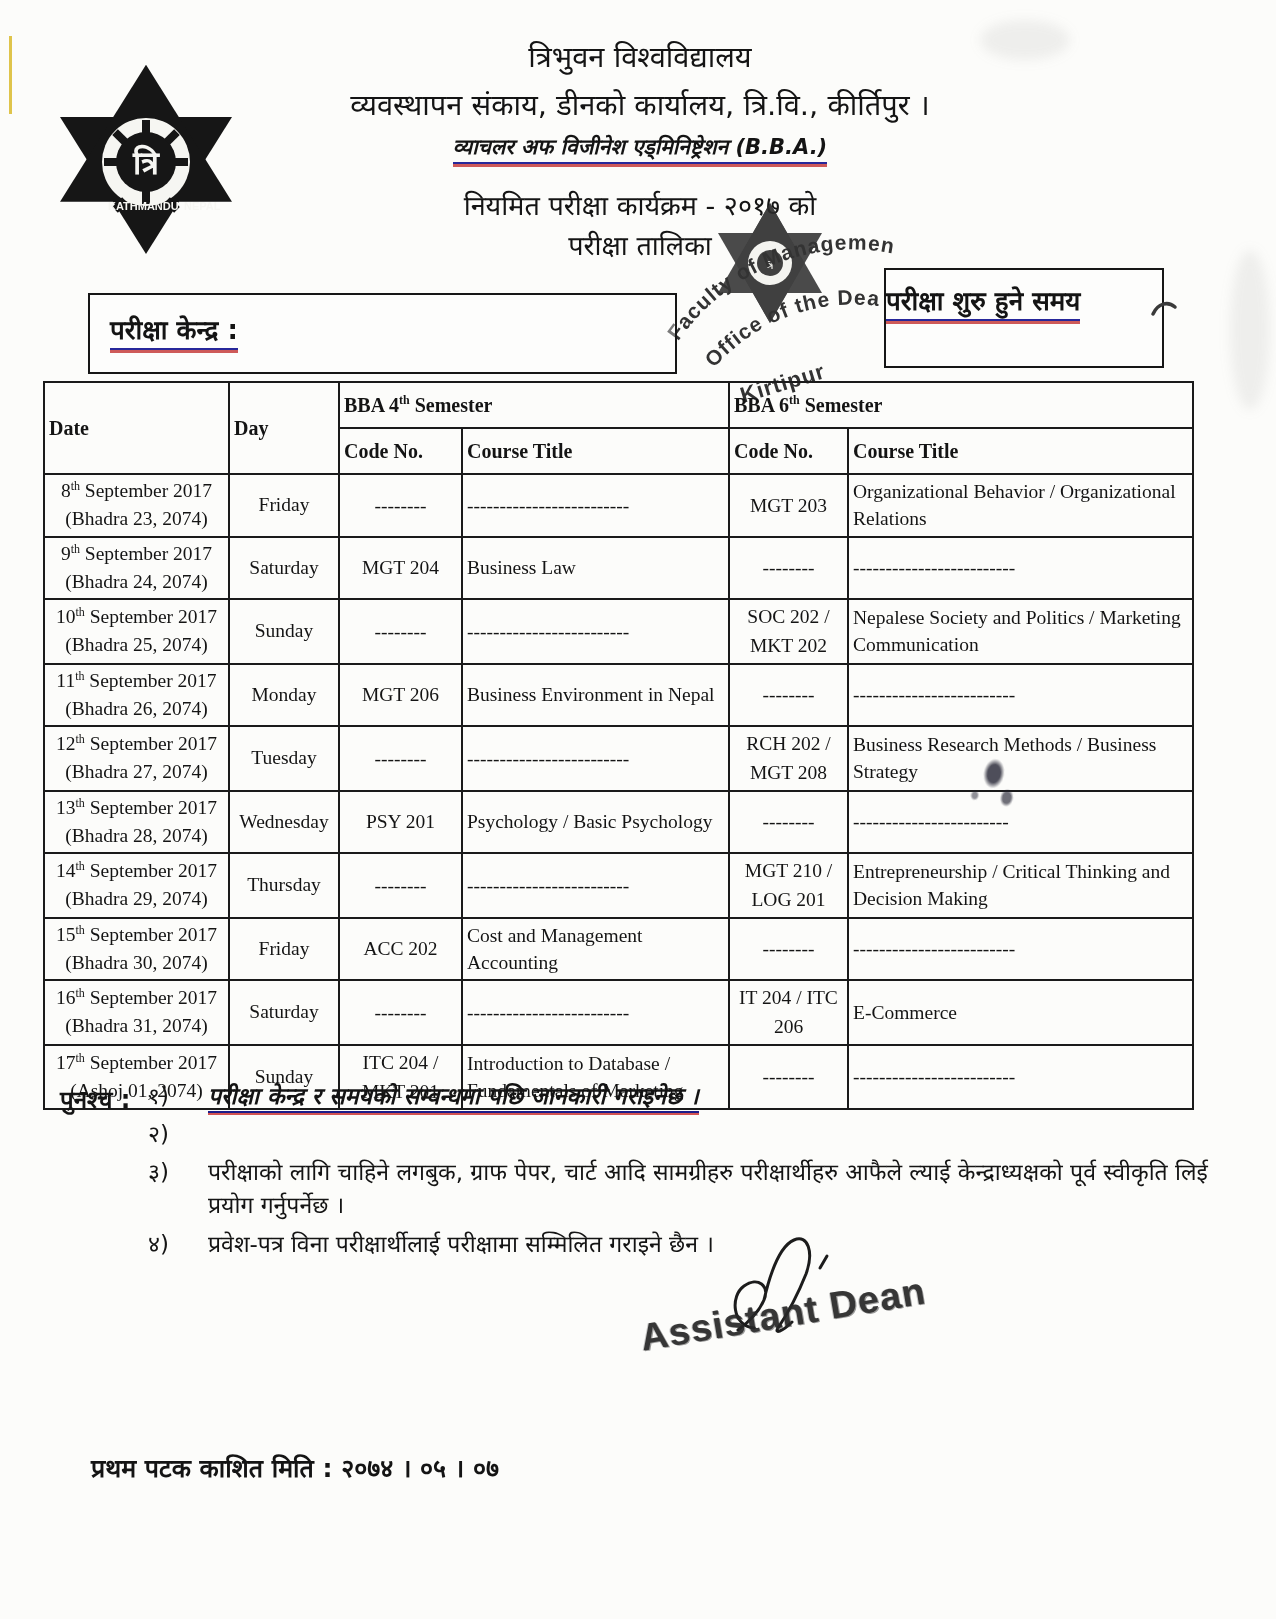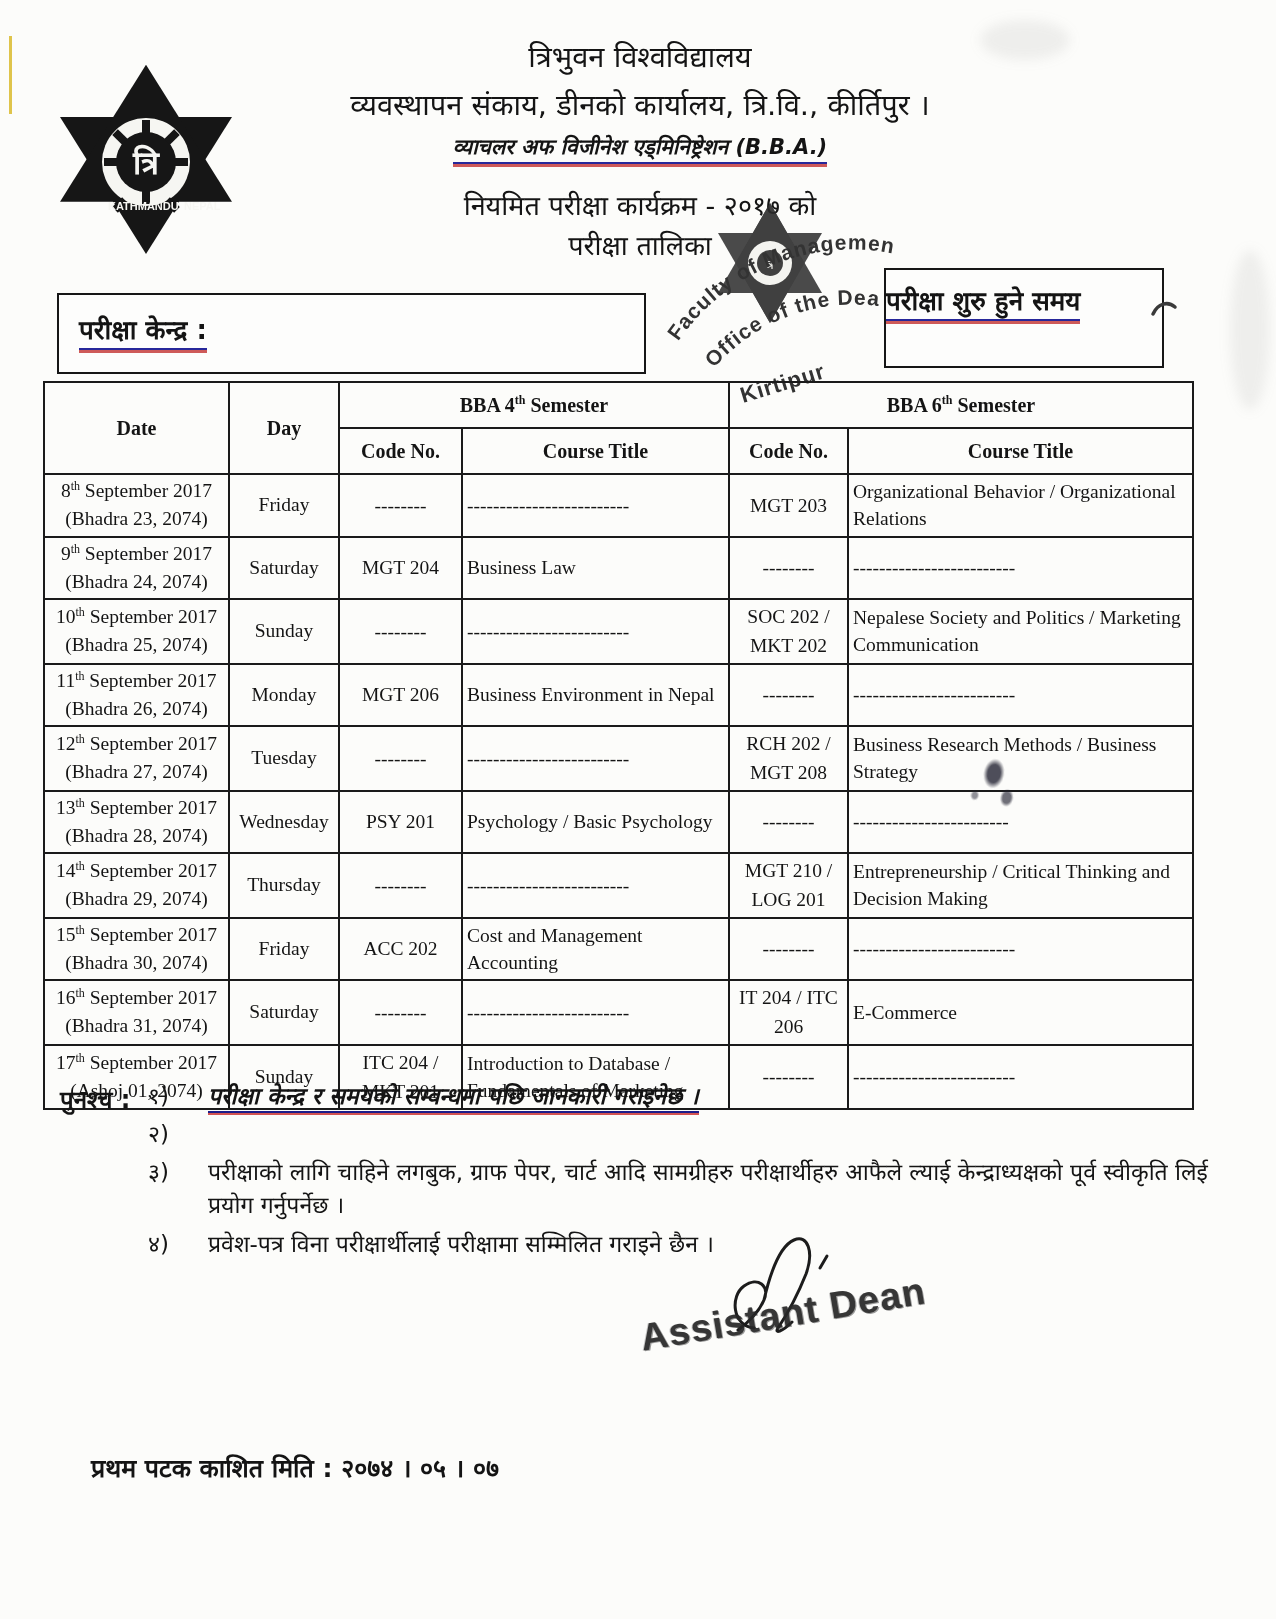--- a/index.html
+++ b/index.html
@@ -14,28 +14,28 @@
   
   .hdr{left:190px;width:900px;text-align:center;}
   .hdr-l1{top:36px;font-size:29px;}
   .hdr-l2{top:84px;font-size:29px;}
   .hdr-l3{top:132px;font-size:21px;font-weight:bold;font-style:italic;}
   .hdr-l4{top:186px;font-size:27px;}
   .hdr-l5{top:226px;font-size:27px;}
   .ul-rb{border-bottom:2px solid #27279a;box-shadow:0 3px 0 rgba(190,35,35,.75);padding-bottom:3px;}
   
   .box{border:2px solid #161616;background:rgba(255,255,255,.35);}
-  .center-box{left:57px;top:293px;width:585px;height:77px;text-decoration:underline;}
+  .center-box{left:88px;top:293px;width:585px;height:77px;text-decoration:underline;}
   .center-box .lbl{position:absolute;left:20px;top:16px;font-size:26px;font-weight:bold;}
   .time-box{left:884px;top:268px;width:276px;height:96px;}
   .time-box .lbl{position:absolute;left:0;right:0;top:12px;font-size:26px;font-weight:bold;}
   
   table.sched{position:absolute;left:43px;top:381px;width:1149px;border-collapse:collapse;table-layout:fixed;background:transparent;}
   .sched th,.sched td{border:2px solid #1a1a1a;padding:2px 4px;vertical-align:middle;}
-  .sched th{font-weight:bold;font-size:20px;text-align:center;height:40px;border-radius:17px;}
+  .sched th{font-weight:bold;font-size:20px;text-align:left;height:40px;border-radius:17px;}
   .sched td{font-size:19.5px;height:55px;}
   .sched tbody tr{height:59px;}
   .c-date{text-align:center;line-height:1.45;}
   .c-day{text-align:center;}
   .c-code{text-align:center;line-height:1.5;}
   .c-title{text-align:left;padding-left:12px;line-height:1.4;}
   sup{font-size:12px;line-height:0;}
   
   .fn-label{left:60px;top:1082px;font-size:24px;font-weight:bold;}
   .fn-item{left:148px;width:1090px;display:flex;gap:32px;font-size:23px;line-height:1.45;}

